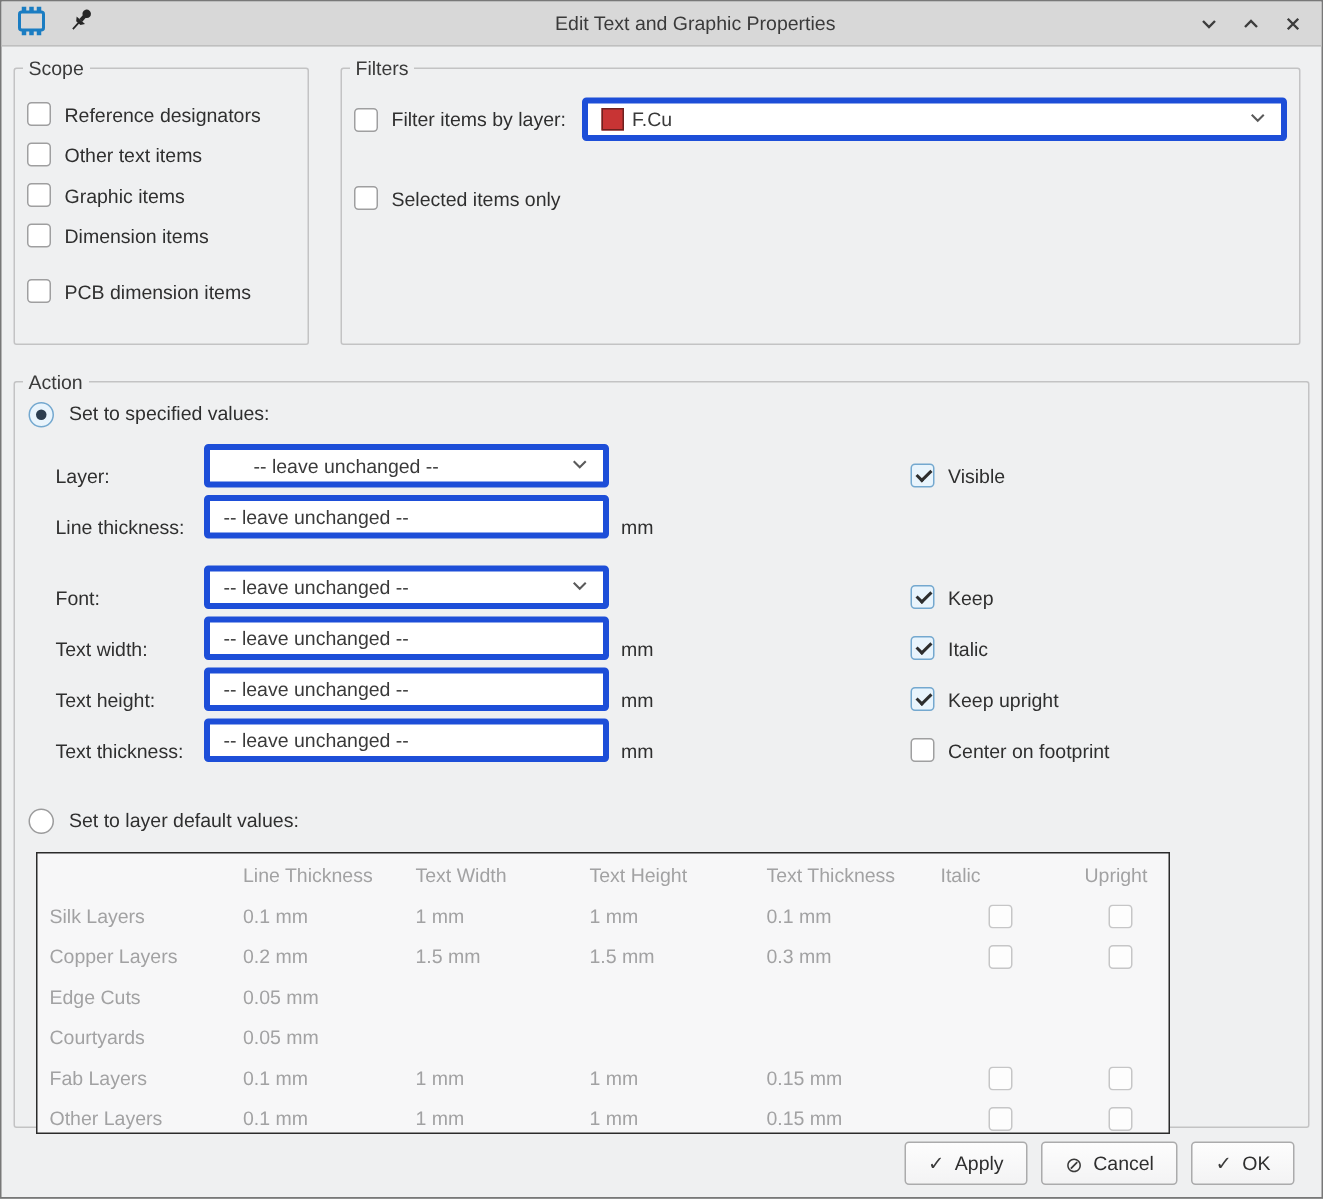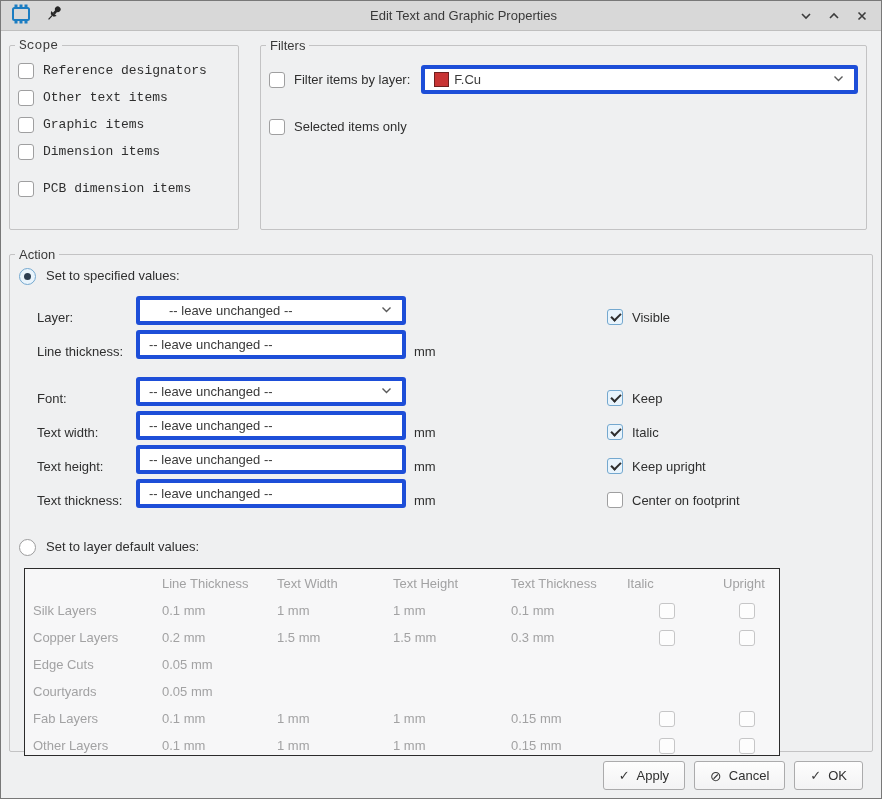--- a/index.html
+++ b/index.html
@@ -27,25 +27,25 @@
   
   .content { padding:7px 8px 0 8px; }
 
   fieldset {
     border:1px solid #c3c3c4; border-radius:2px; padding:4px 8px 8px 8px;
     background:transparent;
   }
   legend { font-size:13px; color:#3a3a3a; padding:0 4px; margin-left:-3px; }
 
   .top-row { display:flex; align-items:stretch; }
-  .fs-scope { width:230px; height:192px;font-family:Liberation Mono, monospace; }
+  .fs-scope { width:197px; height:192px; }
   .fs-filters { flex:1; height:192px; margin-left:21px; margin-right:6px; }
 
   
-  .cbrow { display:flex; align-items:center; gap:9px; height:27px; }
+  .cbrow { display:flex; align-items:flex-end; gap:9px; height:27px; }
   .checkbox {
     width:16px; height:16px; flex:0 0 16px; border:1px solid #9f9fa0; border-radius:3px;
     background:#fff; position:relative;
   }
   .checkbox.checked { background:#e9f4fc; border-color:#74a8cf; }
   .checkbox.checked::after {
     content:''; position:absolute; left:3px; top:3px; width:8px; height:4px;
     border-left:2px solid #2e2e2e; border-bottom:2px solid #2e2e2e;
     transform:rotate(-45deg);
   }

